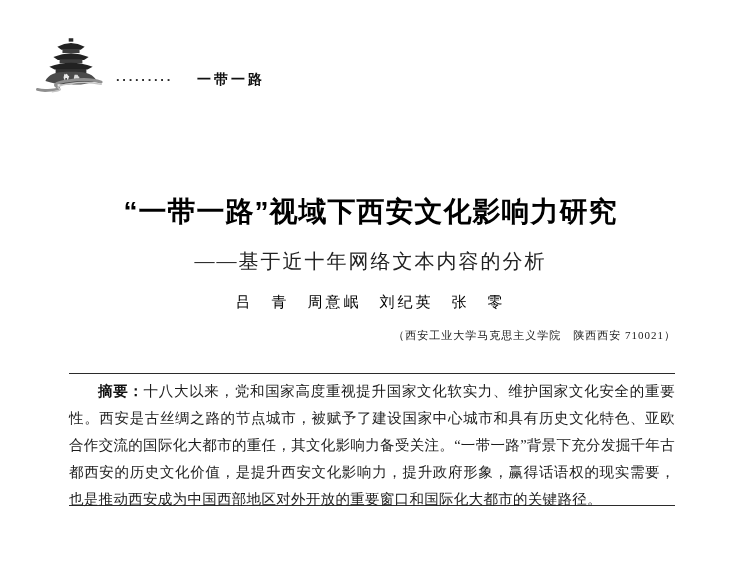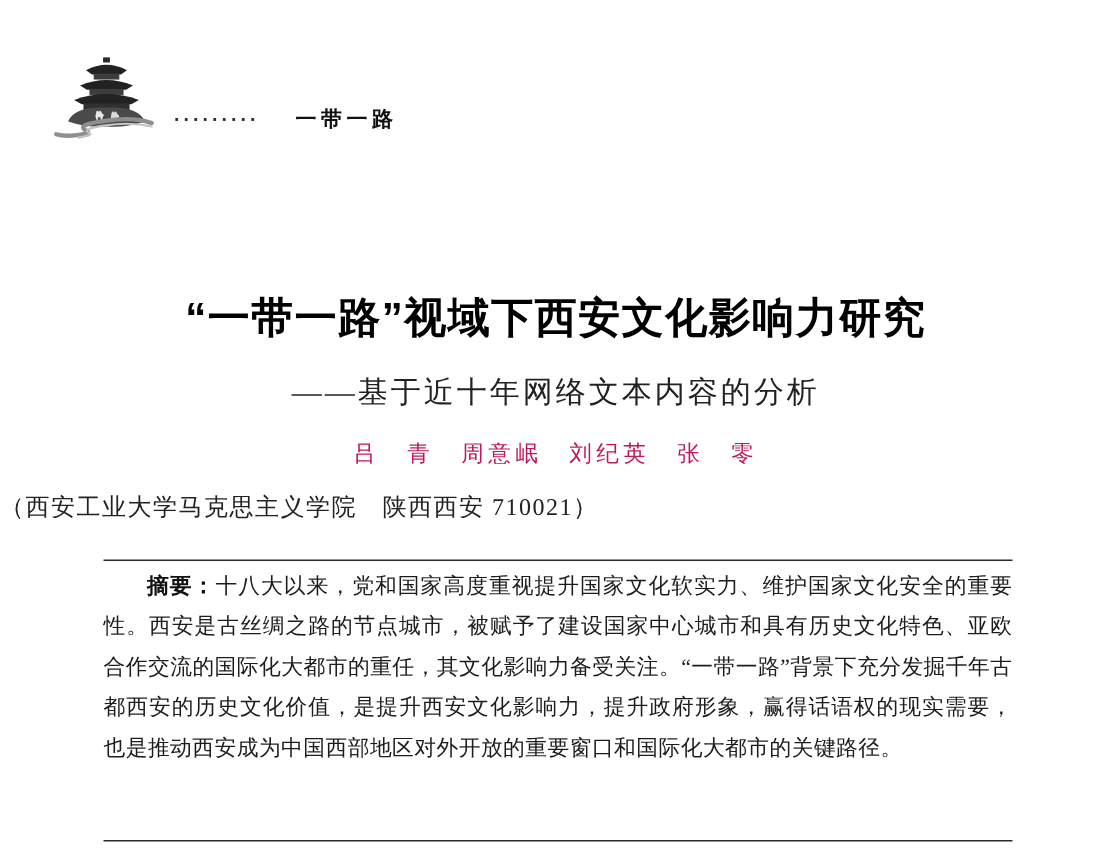--- a/index.html
+++ b/index.html
@@ -40,30 +40,30 @@
     color:#000000;margin:0;
   }
   .article-subtitle{
     position:absolute;top:248px;left:0;width:741px;
     text-align:center;
     font-size:20px;letter-spacing:2px;color:#222;
   }
   .article-authors{
     position:absolute;top:293px;left:0;width:741px;
     text-align:center;
-    font-size:15px;letter-spacing:3px;color:#be185d;
+    font-size:15px;letter-spacing:3px;color:#000000;
   }
   .article-affiliation{
     position:absolute;top:328px;left:0;width:676px;
-    text-align:left;
-    font-size:16px;letter-spacing:1px;color:#222;
+    text-align:right;
+    font-size:11px;letter-spacing:1px;color:#222;
   }
   
   .abstract-box{
-    position:absolute;top:373px;left:69px;width:606px;height:188px;
+    position:absolute;top:373px;left:69px;width:606px;height:133px;
     box-sizing:border-box;
     border-top:1.5px solid #2b2b2b;
     border-bottom:1.5px solid #2b2b2b;
     padding-top:4px;
   }
   .abstract-box p{
     margin:0;
     font-size:14.5px;line-height:27px;
     text-align:justify;
     text-indent:2em;

